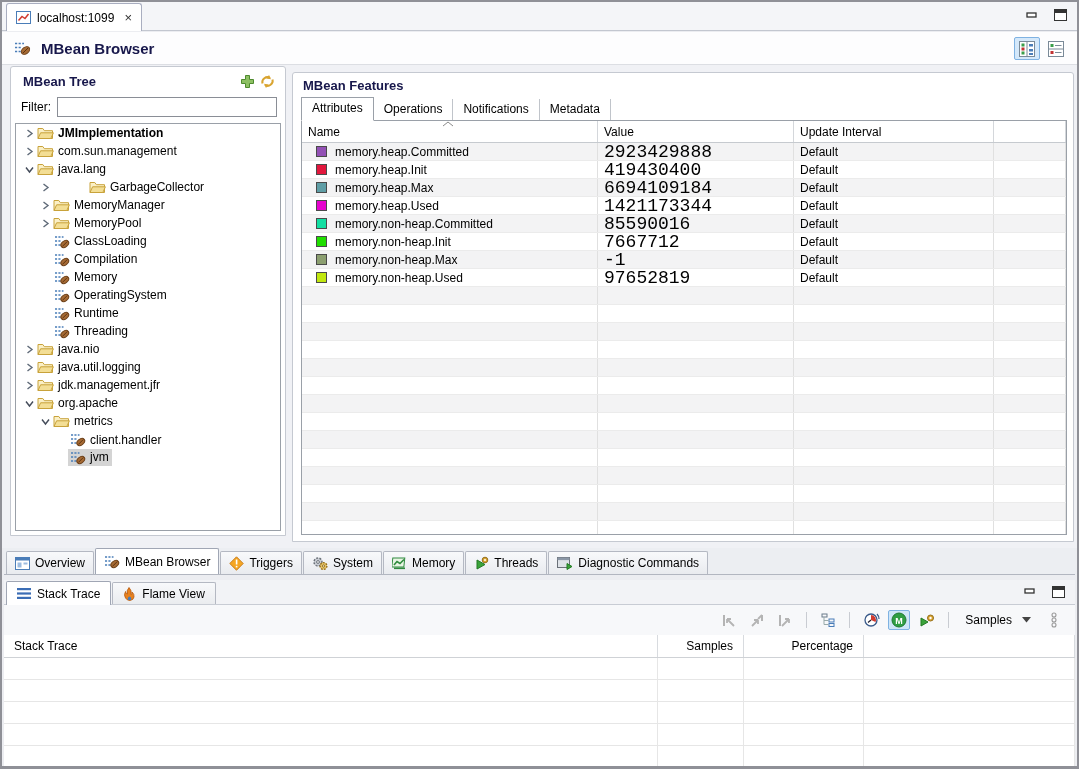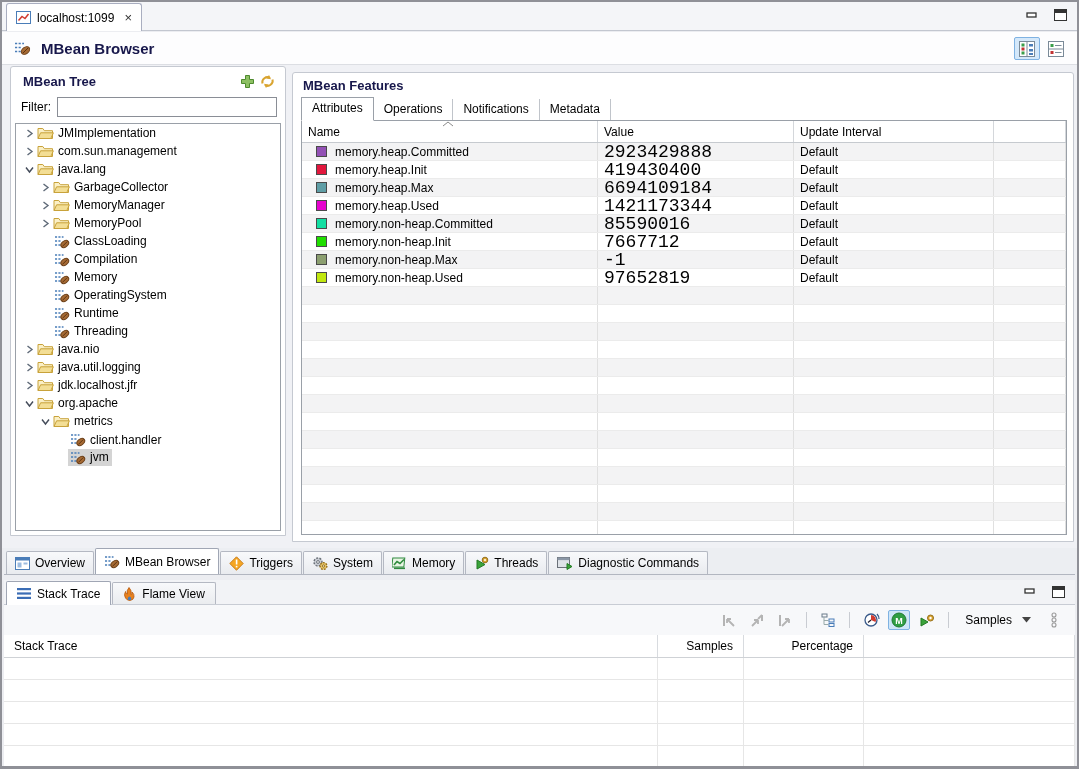--- a/index.html
+++ b/index.html
@@ -164,69 +164,69 @@
             <path d="M13.5 5.5 a5 5 0 0 1 -7.5 5.5" fill="none" stroke="#D9A430" stroke-width="2"></path>
               <path d="M7 14 l-2-4.2 4.6 .6 z" fill="#D9A430"></path>
           </svg>
         </span>
       </div>
       <div class="filter-row">
         <span>Filter:</span>
         <input type="text" value="" style="">
       </div>
       <div class="tree-box" id="tree-box">
+          <div class="tree-row" style="padding-left: 6px; font-weight: bold;">
+            <span class="chev">
+              <svg width="9" height="9">
+                <polyline points="2.5,1 7,4.5 2.5,8" fill="none" stroke="#5f6a78" stroke-width="1.4"></polyline>
+              </svg>
+            </span>
+            <span class="tsel">
+              <span class="ticon">
+                <svg width="17" height="14">
+                  <path d="M1 2.5 h4.8 l1.6 2.2 H15.5 V12.5 H1 Z" fill="#FBF0C6" stroke="#C8A23A"></path>
+                  <path d="M1 12.5 L3.6 6.8 H16.4 L13.8 12.5 Z" fill="#F3DE95" stroke="#C8A23A"></path>
+                </svg>
+              </span>
+              <span class="lbl">JMImplementation</span>
+            </span>
+          </div>
           <div class="tree-row" style="padding-left: 6px;">
             <span class="chev">
               <svg width="9" height="9">
                 <polyline points="2.5,1 7,4.5 2.5,8" fill="none" stroke="#5f6a78" stroke-width="1.4"></polyline>
               </svg>
             </span>
             <span class="tsel">
               <span class="ticon">
                 <svg width="17" height="14">
                   <path d="M1 2.5 h4.8 l1.6 2.2 H15.5 V12.5 H1 Z" fill="#FBF0C6" stroke="#C8A23A"></path>
                   <path d="M1 12.5 L3.6 6.8 H16.4 L13.8 12.5 Z" fill="#F3DE95" stroke="#C8A23A"></path>
                 </svg>
               </span>
-              <span class="lbl">JMImplementation</span>
+              <span class="lbl">com.sun.management</span>
             </span>
           </div>
           <div class="tree-row" style="padding-left: 6px;">
             <span class="chev">
               <svg width="9" height="9">
-                <polyline points="2.5,1 7,4.5 2.5,8" fill="none" stroke="#5f6a78" stroke-width="1.4"></polyline>
-              </svg>
-            </span>
-            <span class="tsel">
-              <span class="ticon">
-                <svg width="17" height="14">
-                  <path d="M1 2.5 h4.8 l1.6 2.2 H15.5 V12.5 H1 Z" fill="#FBF0C6" stroke="#C8A23A"></path>
-                  <path d="M1 12.5 L3.6 6.8 H16.4 L13.8 12.5 Z" fill="#F3DE95" stroke="#C8A23A"></path>
-                </svg>
-              </span>
-              <span class="lbl">com.sun.management</span>
-            </span>
-          </div>
-          <div class="tree-row" style="padding-left: 6px;">
-            <span class="chev">
-              <svg width="9" height="9">
                 <polyline points="1,2.5 4.5,7 8,2.5" fill="none" stroke="#444c5a" stroke-width="1.4"></polyline>
               </svg>
             </span>
             <span class="tsel">
               <span class="ticon">
                 <svg width="17" height="14">
                   <path d="M1 2.5 h4.8 l1.6 2.2 H15.5 V12.5 H1 Z" fill="#FBF0C6" stroke="#C8A23A"></path>
                   <path d="M1 12.5 L3.6 6.8 H16.4 L13.8 12.5 Z" fill="#F3DE95" stroke="#C8A23A"></path>
                 </svg>
               </span>
               <span class="lbl">java.lang</span>
             </span>
           </div>
-          <div class="tree-row" style="padding-left: 22px;">
+          <div class="tree-row" style="padding-left: 22px; gap: 36px;">
             <span class="chev">
               <svg width="9" height="9">
                 <polyline points="2.5,1 7,4.5 2.5,8" fill="none" stroke="#5f6a78" stroke-width="1.4"></polyline>
               </svg>
             </span>
             <span class="tsel">
               <span class="ticon">
                 <svg width="17" height="14">
                   <path d="M1 2.5 h4.8 l1.6 2.2 H15.5 V12.5 H1 Z" fill="#FBF0C6" stroke="#C8A23A"></path>
                   <path d="M1 12.5 L3.6 6.8 H16.4 L13.8 12.5 Z" fill="#F3DE95" stroke="#C8A23A"></path>
@@ -407,21 +407,21 @@
                 <polyline points="2.5,1 7,4.5 2.5,8" fill="none" stroke="#5f6a78" stroke-width="1.4"></polyline>
               </svg>
             </span>
             <span class="tsel">
               <span class="ticon">
                 <svg width="17" height="14">
                   <path d="M1 2.5 h4.8 l1.6 2.2 H15.5 V12.5 H1 Z" fill="#FBF0C6" stroke="#C8A23A"></path>
                   <path d="M1 12.5 L3.6 6.8 H16.4 L13.8 12.5 Z" fill="#F3DE95" stroke="#C8A23A"></path>
                 </svg>
               </span>
-              <span class="lbl">jdk.localhost.jfr</span>
+              <span class="lbl">jdk.management.jfr</span>
             </span>
           </div>
           <div class="tree-row" style="padding-left: 6px;">
             <span class="chev">
               <svg width="9" height="9">
                 <polyline points="1,2.5 4.5,7 8,2.5" fill="none" stroke="#444c5a" stroke-width="1.4"></polyline>
               </svg>
             </span>
             <span class="tsel">
               <span class="ticon">

